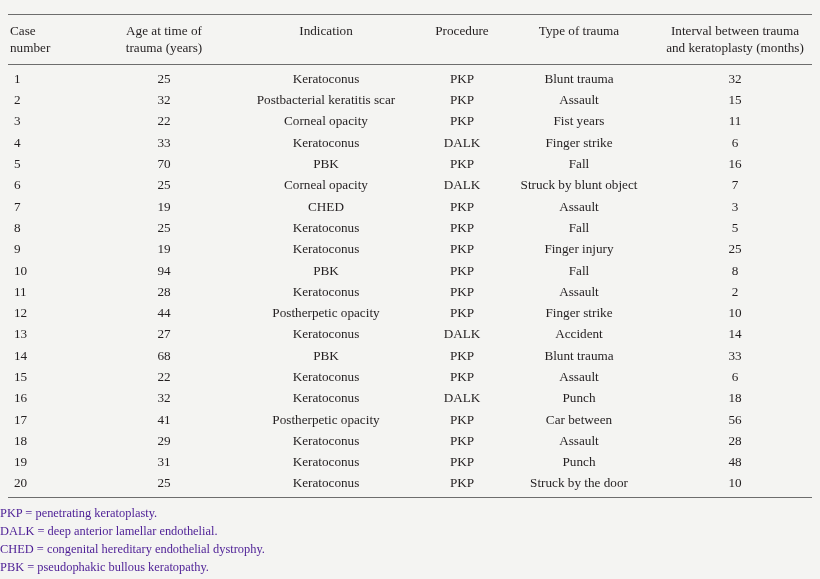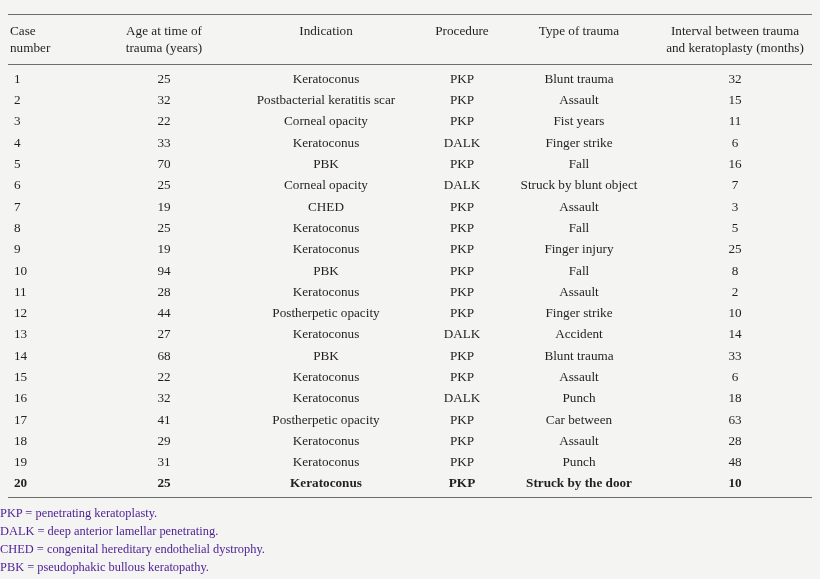--- a/index.html
+++ b/index.html
@@ -53,21 +53,20 @@
     vertical-align: middle;
     font-size: 13.2px;
     white-space: nowrap;
   }
   table.stats tbody tr:first-child td {
     padding-top: 3px;
   }
   table.stats tbody tr:last-child td {
     border-bottom: 1.3px solid #6d6d6d;
     padding-bottom: 3px;
-    font-weight: bold;
   }
   td.c-case {
     text-align: left;
     padding-left: 6px !important;
   }
   td.c-age, td.c-ind, td.c-proc, td.c-type, td.c-int {
     text-align: center;
   }
   
   col.w-case  { width: 92px;  }
@@ -256,21 +255,21 @@
           <td class="c-proc">DALK</td>
           <td class="c-type">Punch</td>
           <td class="c-int">18</td>
         </tr>
         <tr>
           <td class="c-case">17</td>
           <td class="c-age">41</td>
           <td class="c-ind">Postherpetic opacity</td>
           <td class="c-proc">PKP</td>
           <td class="c-type">Car between</td>
-          <td class="c-int">63</td>
+          <td class="c-int">56</td>
         </tr>
         <tr>
           <td class="c-case">18</td>
           <td class="c-age">29</td>
           <td class="c-ind">Keratoconus</td>
           <td class="c-proc">PKP</td>
           <td class="c-type">Assault</td>
           <td class="c-int">28</td>
         </tr>
         <tr>
@@ -288,16 +287,16 @@
           <td class="c-proc">PKP</td>
           <td class="c-type">Struck by the door</td>
           <td class="c-int">10</td>
         </tr>
       </tbody>
   </table>
 </div>
 
 <div class="footnotes" id="footnotes">
     <div class="fn">PKP = penetrating keratoplasty.</div>
-    <div class="fn">DALK = deep anterior lamellar penetrating.</div>
+    <div class="fn">DALK = deep anterior lamellar endothelial.</div>
     <div class="fn">CHED = congenital hereditary endothelial dystrophy.</div>
     <div class="fn">PBK = pseudophakic bullous keratopathy.</div>
   </div>
 
 </body></html>

